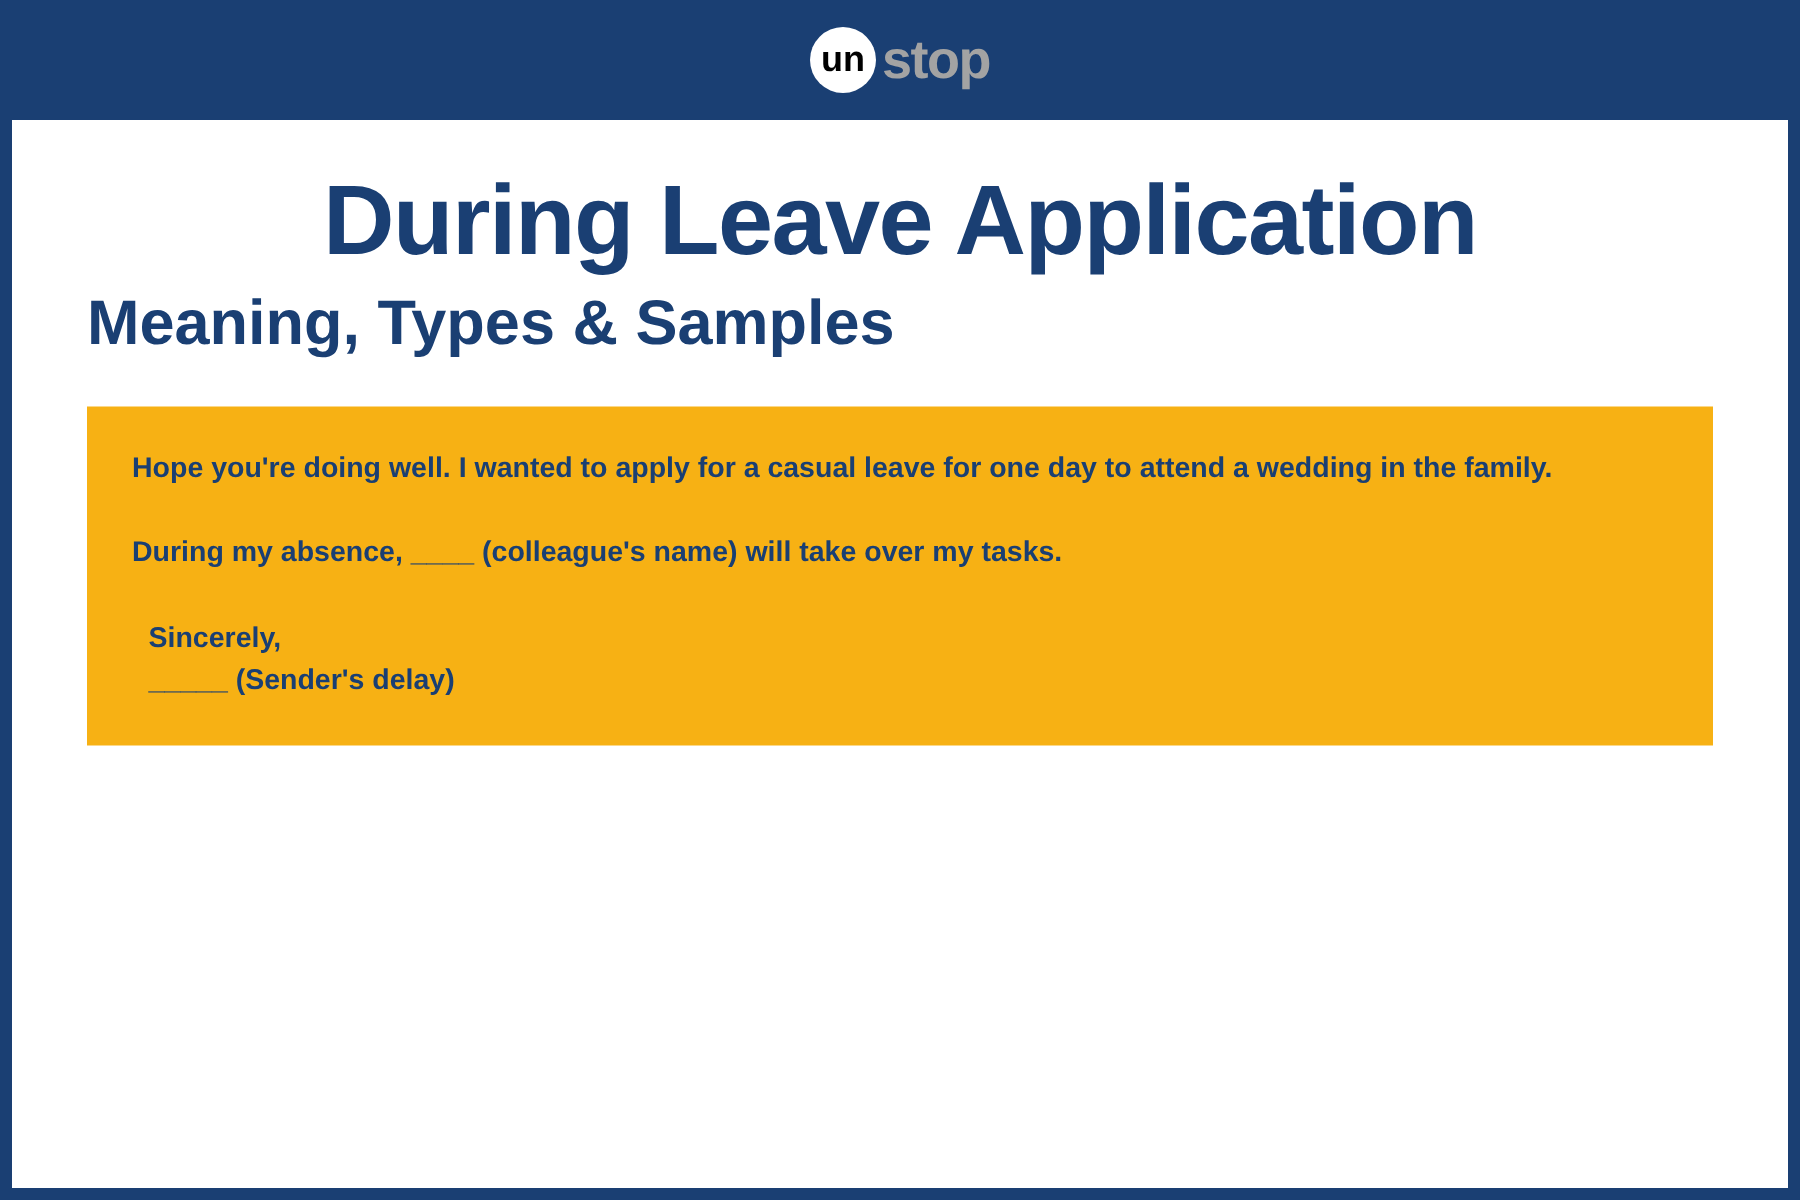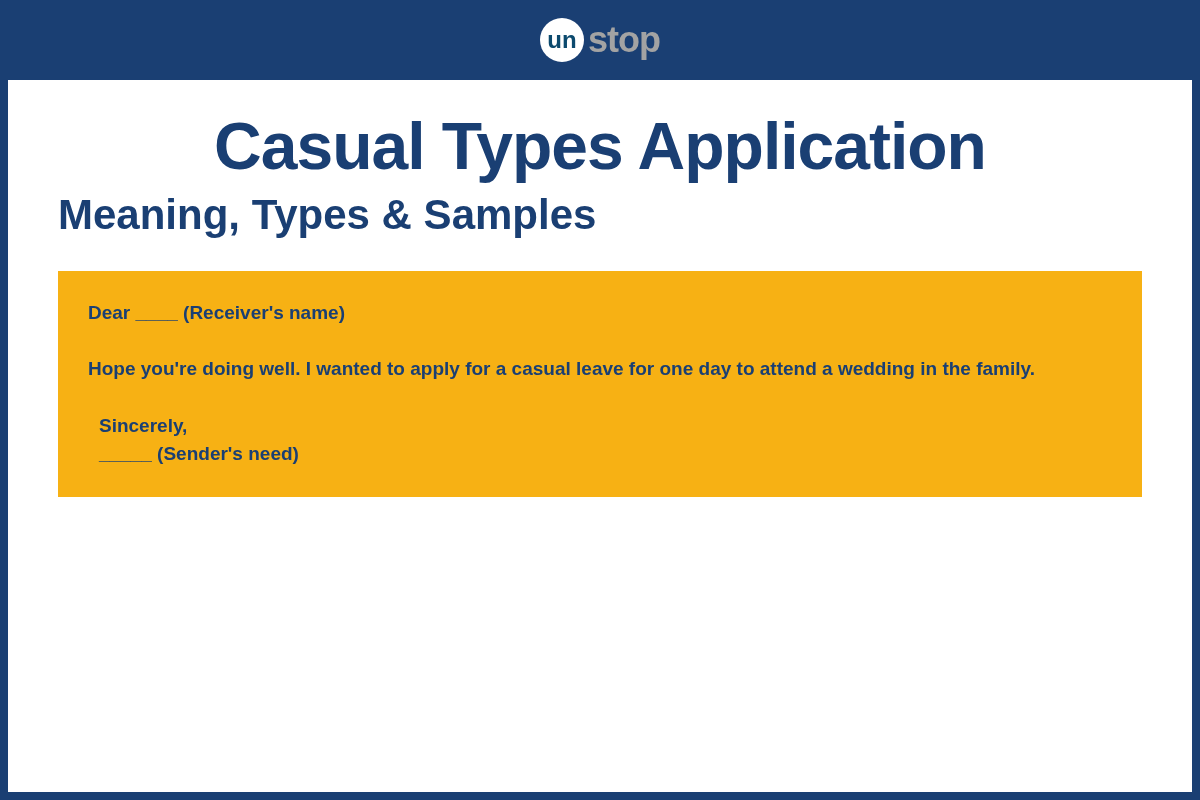--- a/index.html
+++ b/index.html
@@ -27,21 +27,21 @@
     }
     .logo-circle {
       width: 44px;
       height: 44px;
       background: #ffffff;
       border-radius: 50%;
       display: flex;
       align-items: center;
       justify-content: center;
       font-weight: bold;
-      color: #0c4a6e;
+      color: #000000;
       font-size: 24px;
     }
     .logo-text {
       color: #a3a3a3;
       font-size: 36px;
       font-weight: bold;
       letter-spacing: -1px;
     }
     .content-wrapper {
       background: #ffffff;
@@ -90,24 +90,24 @@
 <div class="header">
   <div class="logo">
     <div class="logo-circle">
       <span>un</span>
     </div>
     <span class="logo-text">stop</span>
   </div>
 </div>
 
 <div class="content-wrapper">
-  <h1 class="main-title">Casual Types Application</h1>
+  <h1 class="main-title">During Leave Application</h1>
   <h2 class="sub-title">Meaning, Types &amp; Samples</h2>
 
   <div class="letter-box">
-    <p class="letter-para">Dear ____ (Receiver's name)</p>
     <p class="letter-para">Hope you're doing well. I wanted to apply for a casual leave for one day to attend a wedding in the family.</p>
+    <p class="letter-para">During my absence, ____ (colleague's name) will take over my tasks.</p>
     <p class="letter-closing">
       <span>Sincerely,</span><br>
-      <span>_____ (Sender's need)</span>
+      <span>_____ (Sender's delay)</span>
     </p>
   </div>
 </div>
 
 </body></html>

